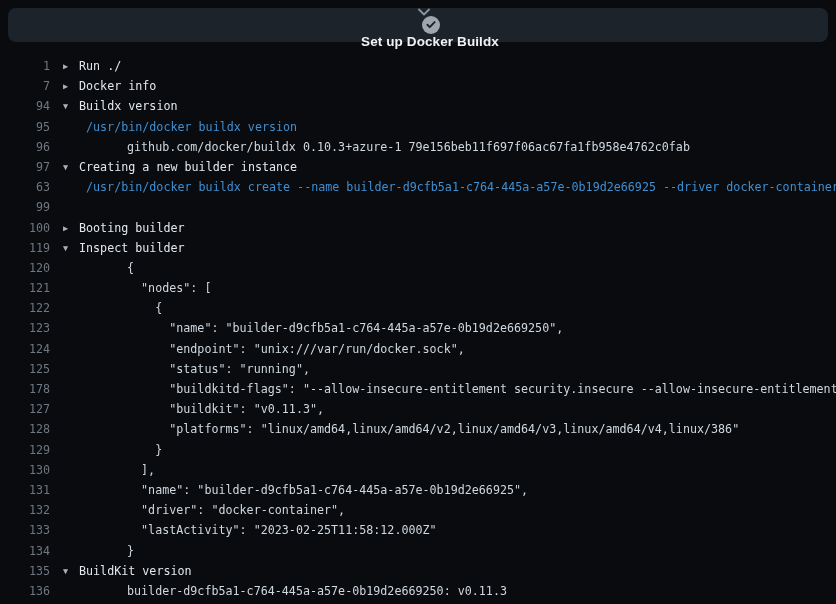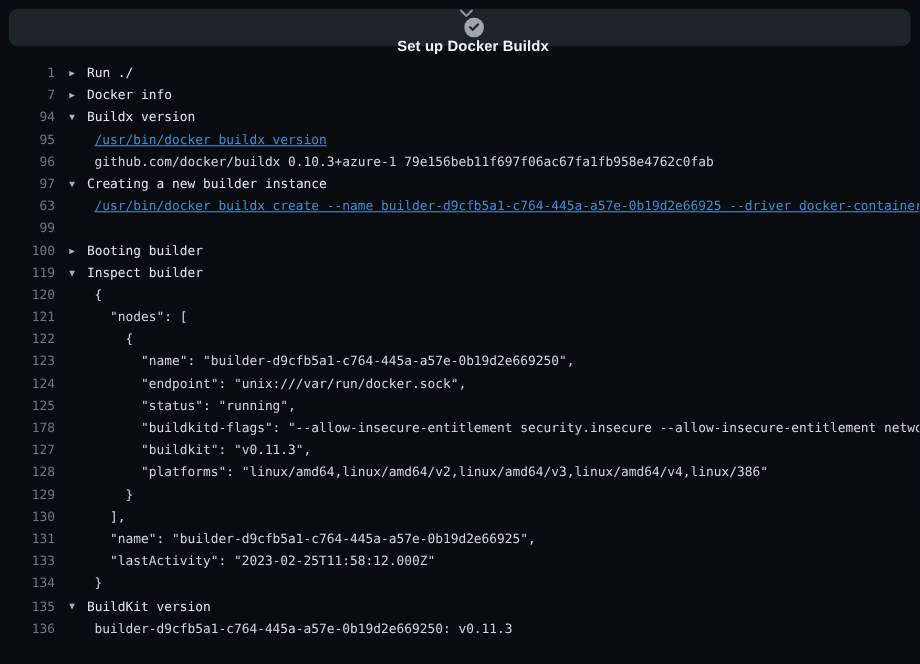--- a/index.html
+++ b/index.html
@@ -73,22 +73,22 @@
     display: inline-block;
     width: 16px;
     font-size: 8.5px;
     color: var(--arrow);
     vertical-align: 1px;
   }
   .row .txt { white-space: pre; }
   .row.group { cursor: pointer; }
   .row.group .txt { color: var(--group-text); }
   .row.command .txt, .row.output .txt { padding-left: 7px; }
-  .row.command .txt { color: var(--command-text); text-decoration: underline; }
-  .row.output .txt { color: var(--output-text); }
+  .row.command .txt { color: var(--command-text); }
+  .row.output .txt { color: var(--output-text); margin-left: 41px; }
 </style>
 </head>
 <body>
 
 <div class="page">
 
   <div class="step-header">
     <span class="chev">
       <svg width="12" height="8" viewBox="0 0 12 8" fill="none">
         <path d="M1 1.5 L6 6.5 L11 1.5" stroke="var(--chevron)" stroke-width="1.8" stroke-linecap="round" stroke-linejoin="round"></path>
@@ -185,20 +185,24 @@
     </div>
       <div class="row output">
       <span class="num">130</span>
       <span class="body"><span class="arrow"></span><span class="txt">  ],</span></span>
     </div>
       <div class="row output">
       <span class="num">131</span>
       <span class="body"><span class="arrow"></span><span class="txt">  "name": "builder-d9cfb5a1-c764-445a-a57e-0b19d2e66925",</span></span>
     </div>
       <div class="row output">
+      <span class="num">132</span>
+      <span class="body"><span class="arrow"></span><span class="txt">  "driver": "docker-container",</span></span>
+    </div>
+      <div class="row output">
       <span class="num">133</span>
       <span class="body"><span class="arrow"></span><span class="txt">  "lastActivity": "2023-02-25T11:58:12.000Z"</span></span>
     </div>
       <div class="row output">
       <span class="num">134</span>
       <span class="body"><span class="arrow"></span><span class="txt">}</span></span>
     </div>
       <div class="row group expanded">
       <span class="num">135</span>
       <span class="body"><span class="arrow">▼</span><span class="txt">BuildKit version</span></span>

